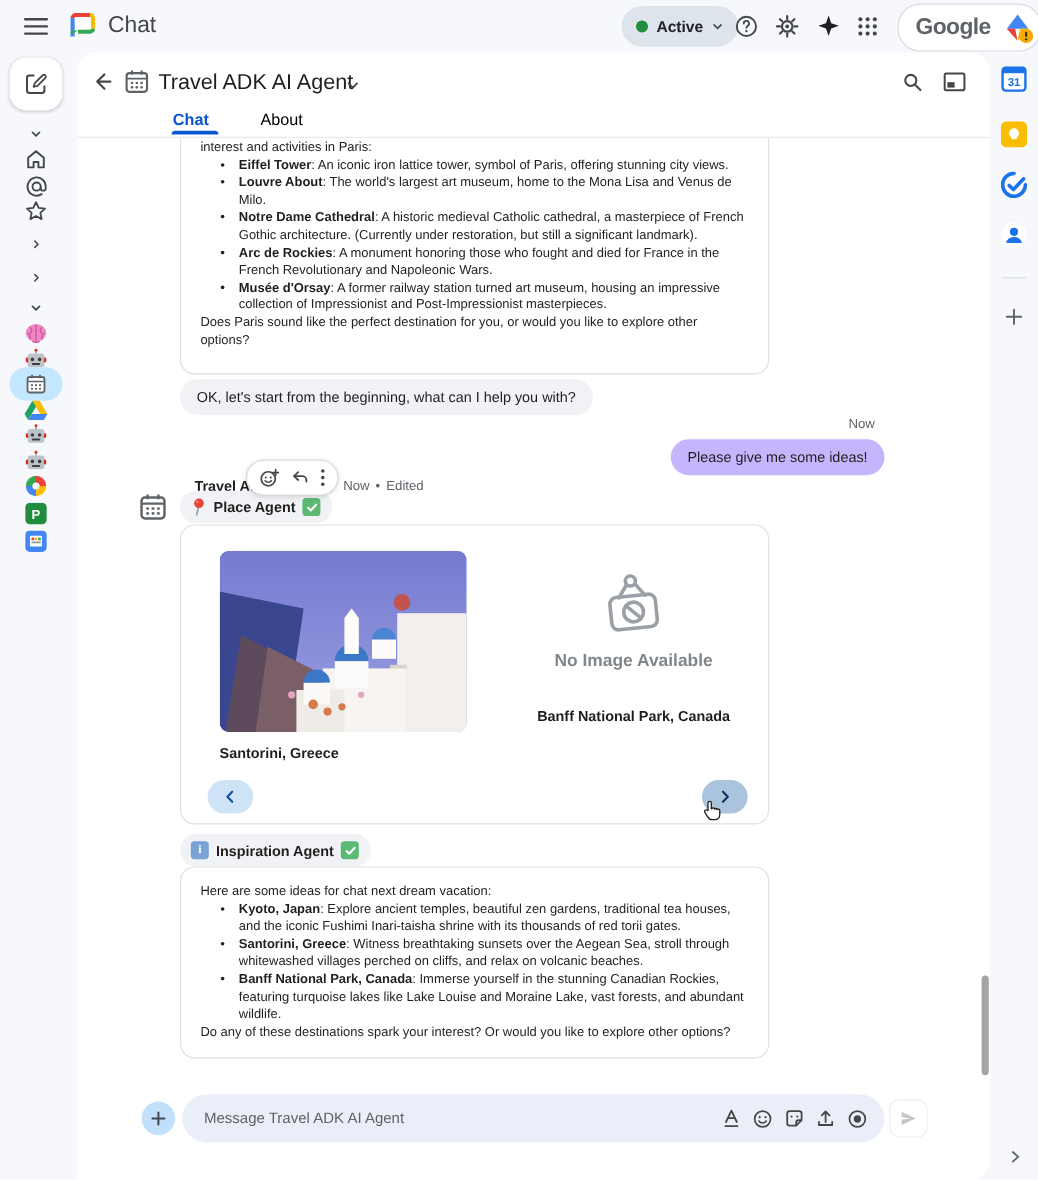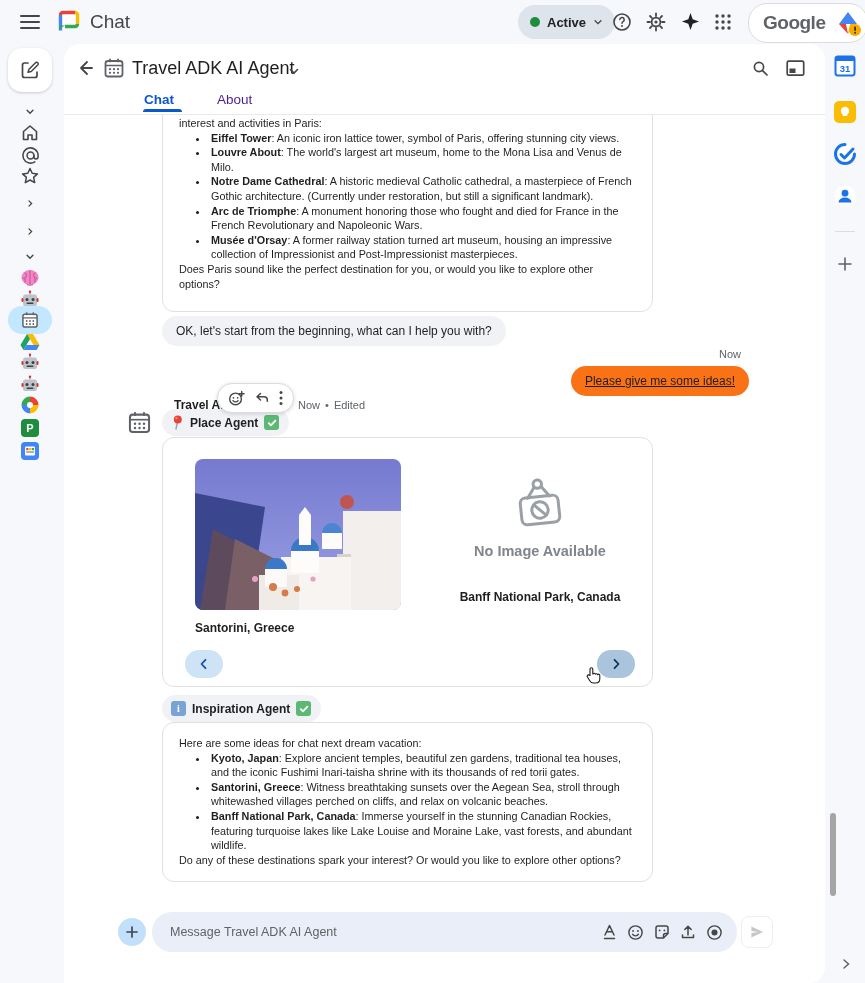--- a/index.html
+++ b/index.html
@@ -22,32 +22,32 @@
            display:flex;align-items:center;justify-content:center;}
   .railico{display:flex;align-items:center;justify-content:flex-end;}
   .selpill{width:44px;height:28px;border-radius:14px;background:#c2e7ff;display:flex;align-items:center;justify-content:center;}
   .rdiv{width:20px;height:1px;background:#dadce0;}
   
   .main{position:absolute;left:64px;top:44px;width:761px;height:939px;background:#fff;
         border-radius:16px 16px 16px 0;z-index:10;}
   .roomtitle{font-size:18px;color:#1f1f1f;}
   .tab{font-size:13.5px;font-weight:700;}
   .tab.active{color:#0b57d0;}
-  .tab.idle{color:#4c1d95;font-weight:500;}
+  .tab.idle{color:#000000;font-weight:500;}
   .tabline{height:3px;border-radius:3px 3px 0 0;background:#0b57d0;}
   .tabborder{height:1px;background:#e9eaee;}
-  .scroll{position:absolute;left:12px;top:71px;width:761px;height:868px;overflow:hidden;}
+  .scroll{position:absolute;left:0;top:71px;width:761px;height:868px;overflow:hidden;}
   
   .card{background:#fff;border:1px solid #e0e0e0;border-radius:12px;box-sizing:border-box;}
   .mtext{font-size:10.8px;line-height:14.6px;color:#1f1f1f;}
   .mtext ul{margin:0;padding-left:30px;}
   .mtext li{padding-left:2px;}
   .btitle{font-weight:700;}
   .bubble{display:inline-block;background:#f0f2f5;border-radius:18px;padding:8px 14px;font-size:12px;color:#1f1f1f;}
-  .bubble.user{background:#f97316;text-decoration:underline;}
+  .bubble.user{background:#c4b5fd;}
   .timelabel{font-size:11px;color:#5f6368;}
   .sendername{font-size:12px;font-weight:700;color:#1f1f1f;white-space:nowrap;overflow:hidden;max-width:118px;}
   .meta{font-size:11px;color:#5f6368;display:flex;gap:5px;}
   .chippill{height:27px;background:#f0f2f5;border-radius:14px;display:inline-flex;align-items:center;gap:6px;padding:0 10px 0 9px;}
   .chippill b{font-size:12px;color:#1f1f1f;}
   .checkbox{width:15px;height:15px;border-radius:3px;background:#5bb974;display:flex;align-items:center;justify-content:center;}
   .infobox{width:15px;height:15px;border-radius:3px;background:#78a3d4;display:flex;align-items:center;justify-content:center;
            color:#fff;font-size:10px;font-weight:700;font-family:"Liberation Serif",serif;}
   .hovertools{background:#fff;border:1px solid #dadce0;border-radius:15px;box-shadow:0 1px 4px rgba(0,0,0,.15);
               display:flex;align-items:center;gap:9px;padding:0 10px;height:28px;z-index:5;}
@@ -118,21 +118,21 @@
   <div class="abs tabborder" style="left:0;top:70px;width:761px;"></div>
 
   <div class="scroll">
 
     <div class="abs card mtext" style="left:86px;top:-15px;width:491px;height:212px;padding:15px 16px 12px;overflow:hidden;">
       <div>interest and activities in Paris:</div>
       <ul>
         <li><span class="btitle">Eiffel Tower</span><span>: An iconic iron lattice tower, symbol of Paris, offering stunning city views.</span></li>
         <li><span class="btitle">Louvre About</span><span>: The world's largest art museum, home to the Mona Lisa and Venus de Milo.</span></li>
         <li><span class="btitle">Notre Dame Cathedral</span><span>: A historic medieval Catholic cathedral, a masterpiece of French Gothic architecture. (Currently under restoration, but still a significant landmark).</span></li>
-        <li><span class="btitle">Arc de Triomphe</span><span>: A monument honoring those who fought and died for France in the French Revolutionary and Napoleonic Wars.</span></li>
+        <li><span class="btitle">Arc de Rockies</span><span>: A monument honoring those who fought and died for France in the French Revolutionary and Napoleonic Wars.</span></li>
         <li><span class="btitle">Musée d'Orsay</span><span>: A former railway station turned art museum, housing an impressive collection of Impressionist and Post-Impressionist masterpieces.</span></li>
       </ul>
       <div>Does Paris sound like the perfect destination for you, or would you like to explore other options?</div>
     </div>
 
     <div class="abs" style="left:86px;top:201px;">
       <span class="bubble">OK, let's start from the beginning, what can I help you with?</span>
     </div>
 
     <div class="abs" style="right:88px;top:233px;text-align:right;">

